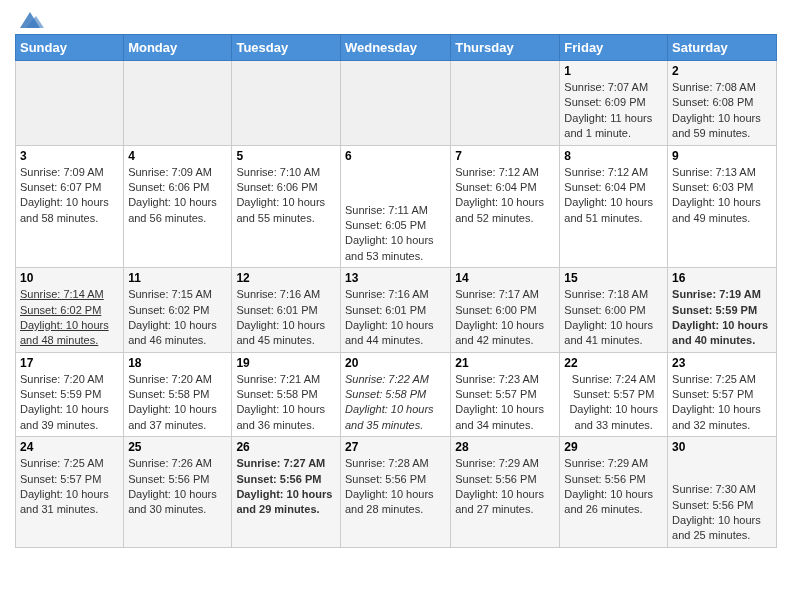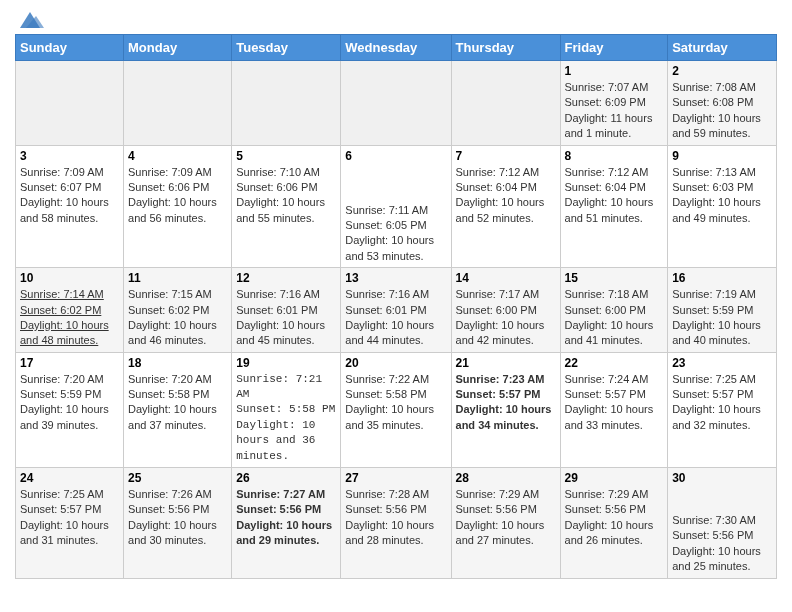--- a/index.html
+++ b/index.html
@@ -150,59 +150,59 @@
 Daylight: 10 hours and 42 minutes.</div>
           </td>
           <td>
             <span class="day-num">15</span>
             <div class="day-info" style="white-space: pre-line;">Sunrise: 7:18 AM
 Sunset: 6:00 PM
 Daylight: 10 hours and 41 minutes.</div>
           </td>
           <td>
             <span class="day-num">16</span>
-            <div class="day-info" style="white-space: pre-line;">Sunrise: 7:19 AM
+            <div class="day-info" style="white-space: pre-line; font-weight: bold;">Sunrise: 7:19 AM
 Sunset: 5:59 PM
 Daylight: 10 hours and 40 minutes.</div>
           </td>
         </tr>
         <tr>
           <td>
             <span class="day-num">17</span>
             <div class="day-info" style="white-space: pre-line;">Sunrise: 7:20 AM
 Sunset: 5:59 PM
 Daylight: 10 hours and 39 minutes.</div>
           </td>
           <td>
             <span class="day-num">18</span>
             <div class="day-info" style="white-space: pre-line;">Sunrise: 7:20 AM
 Sunset: 5:58 PM
 Daylight: 10 hours and 37 minutes.</div>
           </td>
           <td>
             <span class="day-num">19</span>
-            <div class="day-info" style="white-space: pre-line; font-family: Liberation Mono, monospace;">Sunrise: 7:21 AM
+            <div class="day-info" style="white-space: pre-line;">Sunrise: 7:21 AM
 Sunset: 5:58 PM
 Daylight: 10 hours and 36 minutes.</div>
           </td>
           <td>
             <span class="day-num">20</span>
-            <div class="day-info" style="white-space: pre-line;">Sunrise: 7:22 AM
+            <div class="day-info" style="white-space: pre-line; font-style: italic;">Sunrise: 7:22 AM
 Sunset: 5:58 PM
 Daylight: 10 hours and 35 minutes.</div>
           </td>
           <td>
             <span class="day-num">21</span>
-            <div class="day-info" style="white-space: pre-line; font-weight: bold;">Sunrise: 7:23 AM
+            <div class="day-info" style="white-space: pre-line;">Sunrise: 7:23 AM
 Sunset: 5:57 PM
 Daylight: 10 hours and 34 minutes.</div>
           </td>
           <td>
             <span class="day-num">22</span>
-            <div class="day-info" style="white-space: pre-line;">Sunrise: 7:24 AM
+            <div class="day-info" style="white-space: pre-line; text-align: center;">Sunrise: 7:24 AM
 Sunset: 5:57 PM
 Daylight: 10 hours and 33 minutes.</div>
           </td>
           <td>
             <span class="day-num">23</span>
             <div class="day-info" style="white-space: pre-line;">Sunrise: 7:25 AM
 Sunset: 5:57 PM
 Daylight: 10 hours and 32 minutes.</div>
           </td>
         </tr>

